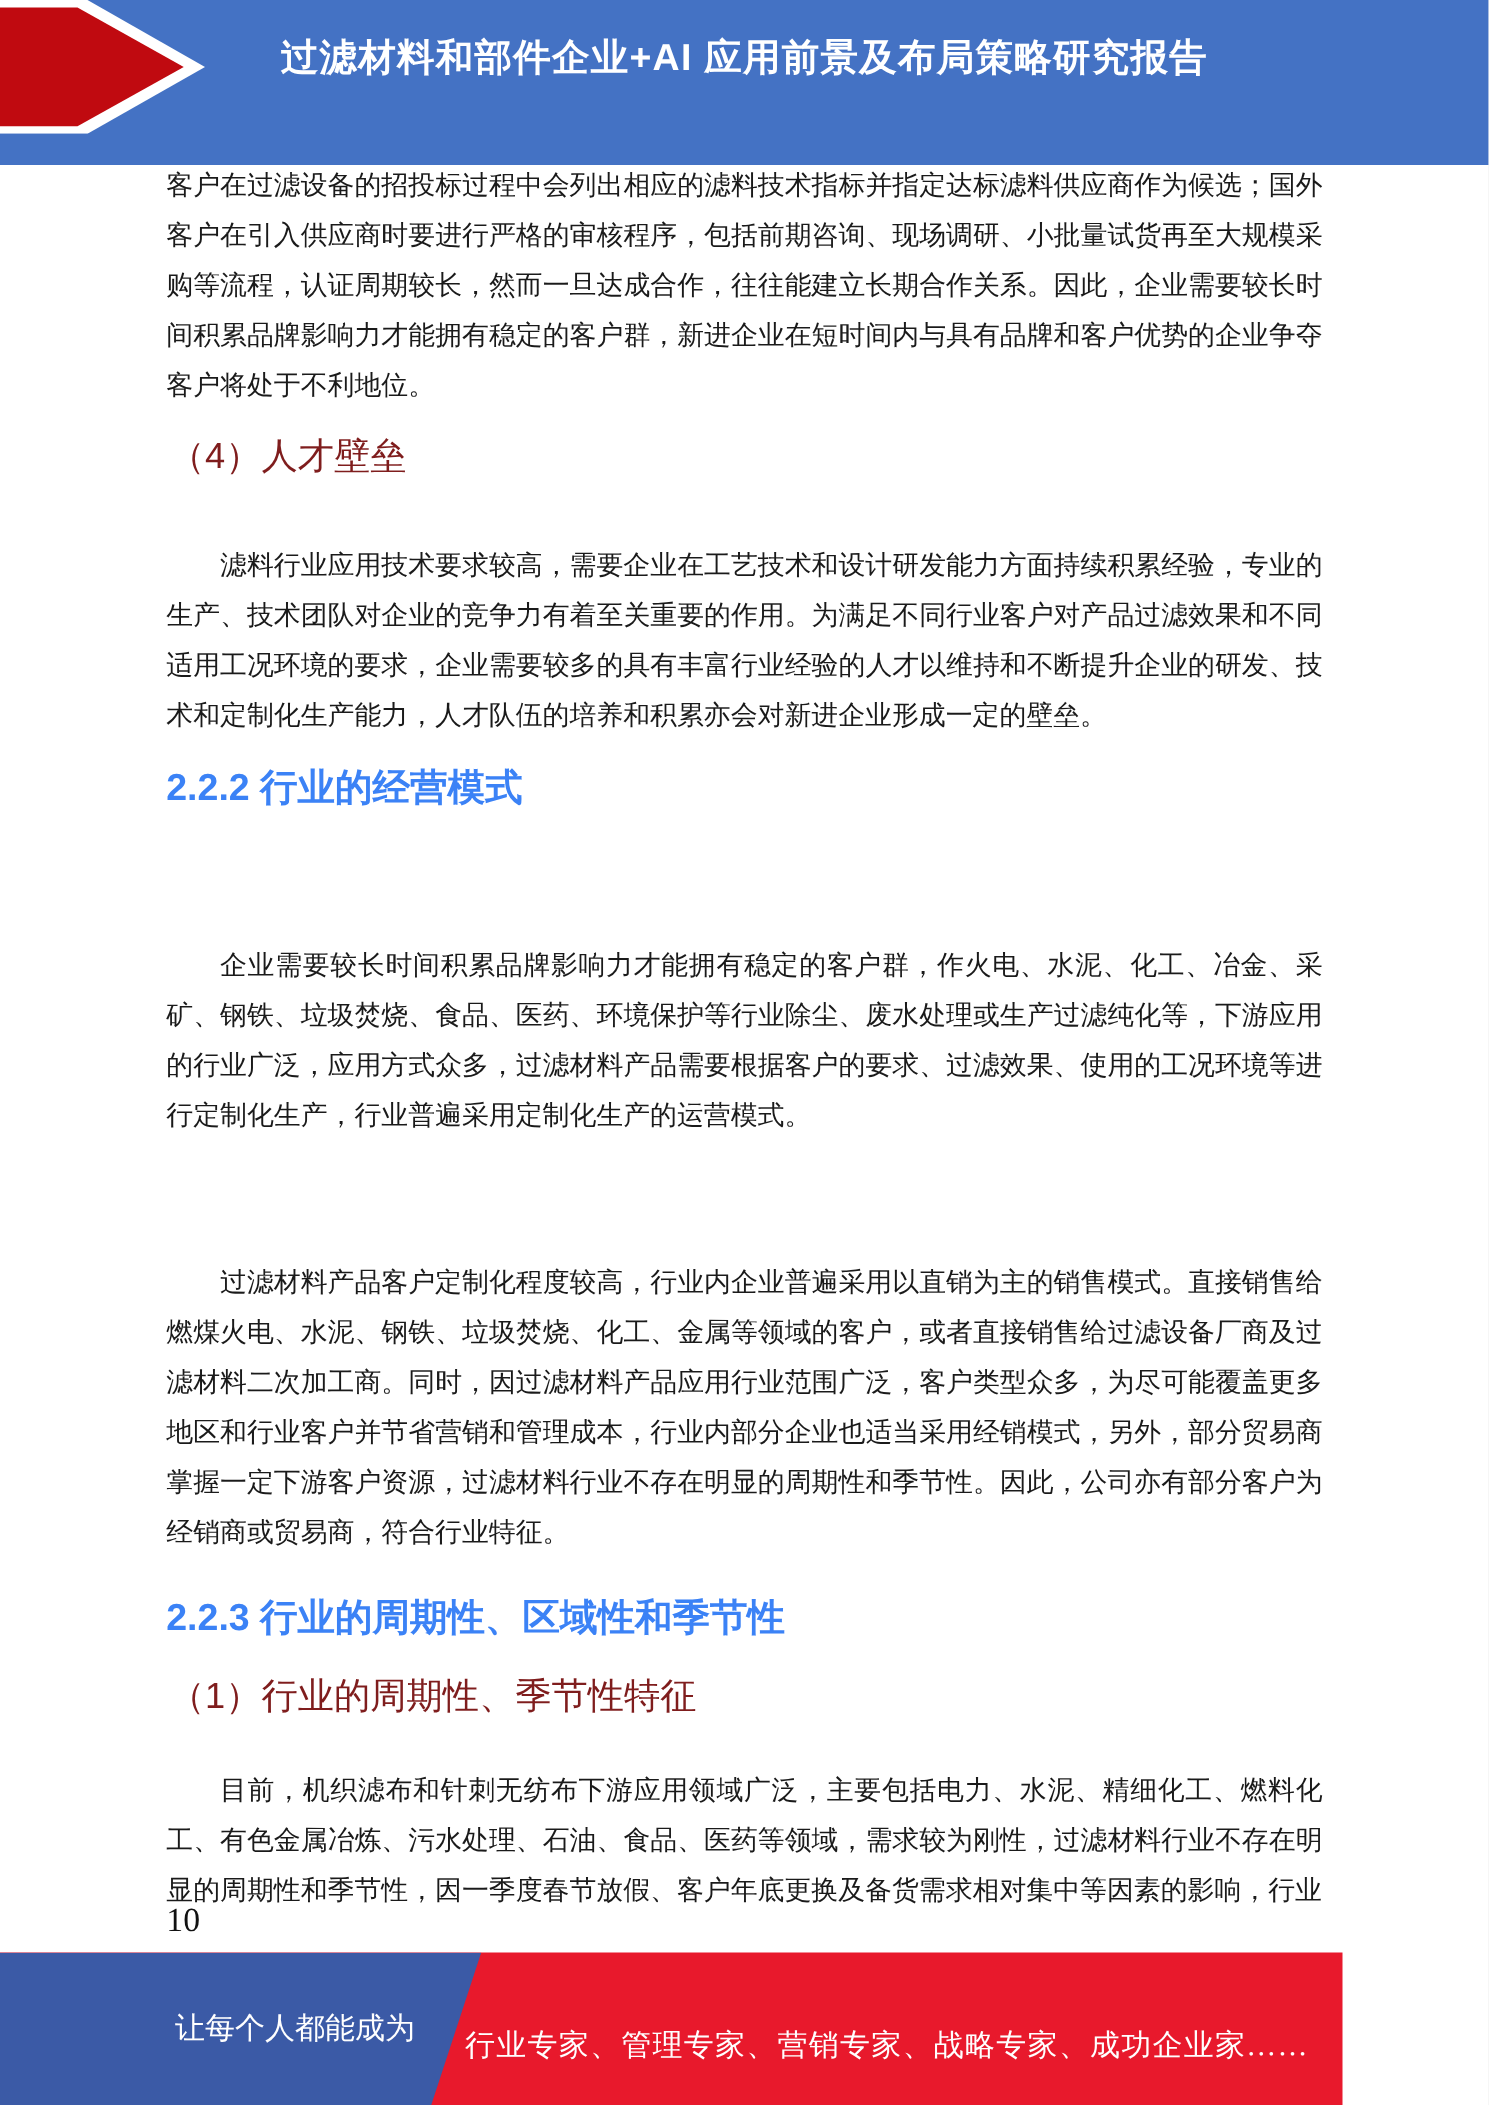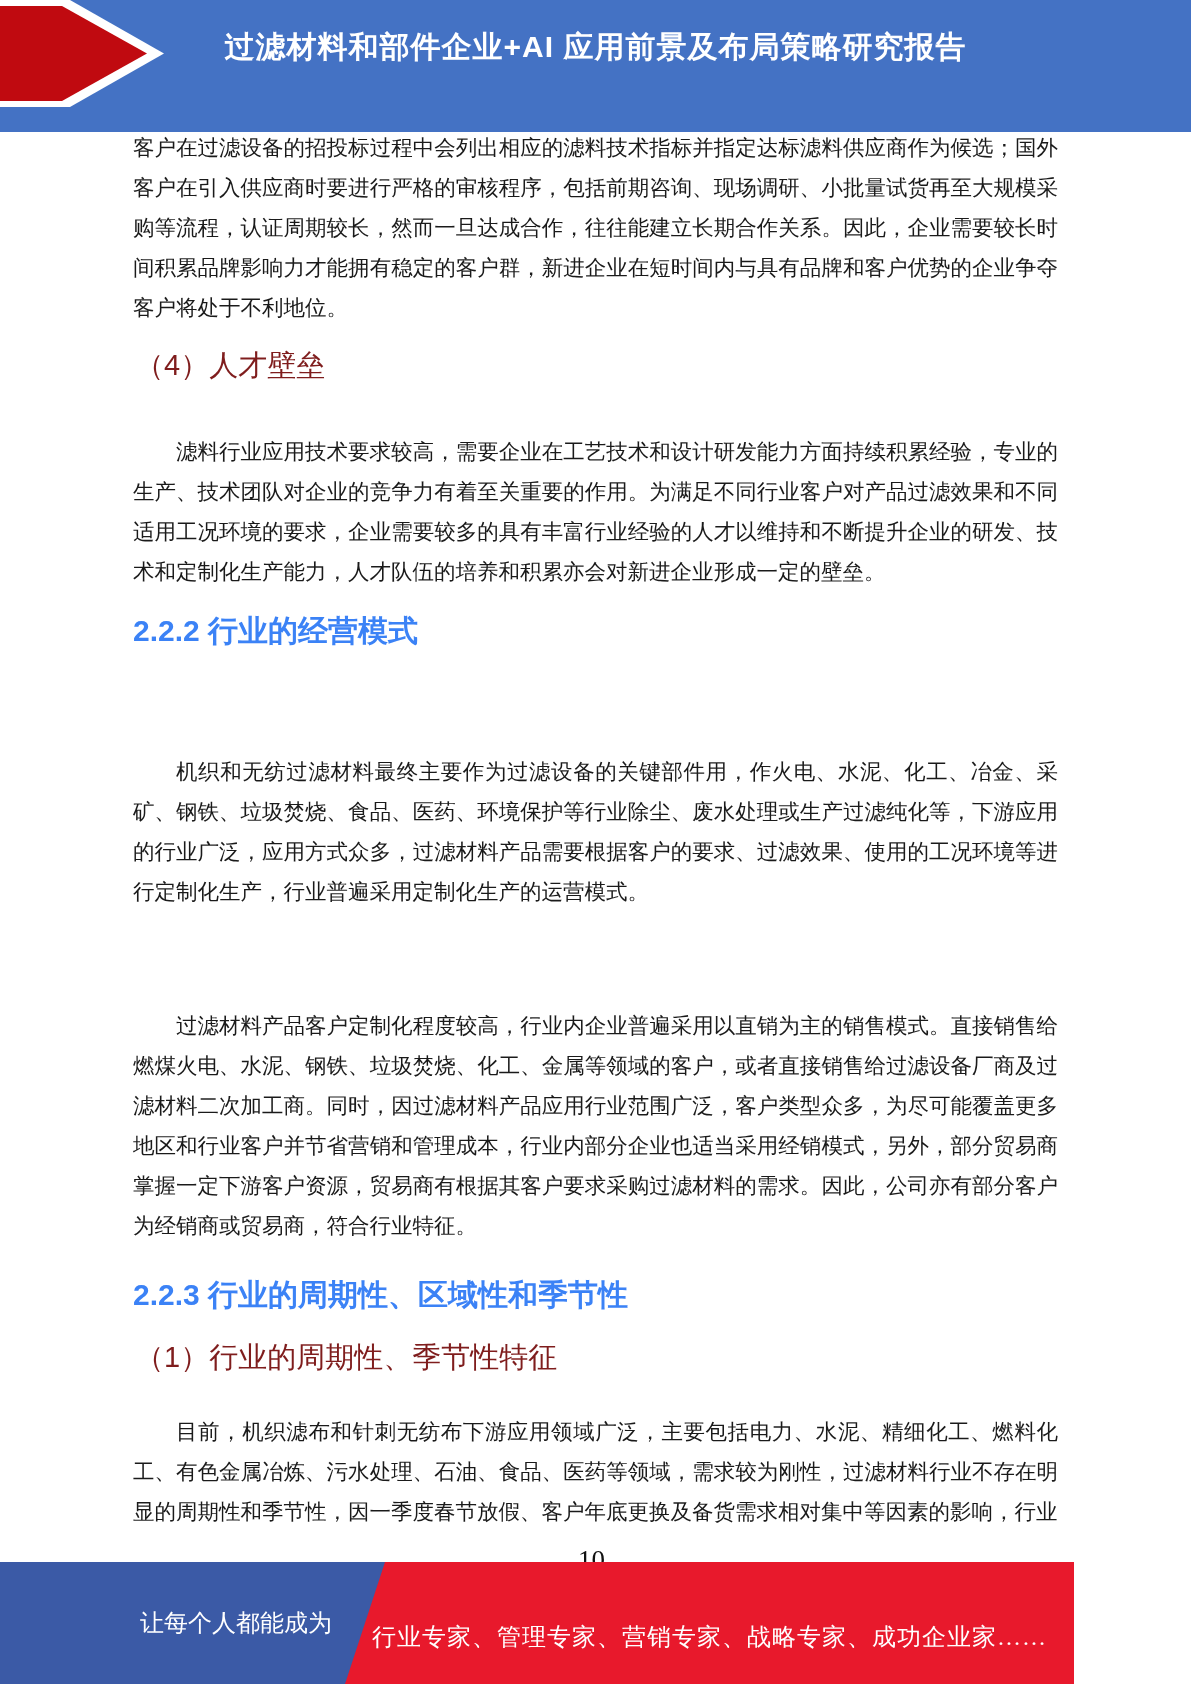--- a/index.html
+++ b/index.html
@@ -51,21 +51,21 @@
   #h-custom{top:692px;}
   #para3{top:752px;}
   #h-direct{top:948px;}
   #para4{top:1006px;}
   #h-223{top:1276px;}
   #h-cycle{top:1338px;}
   #para5{top:1412px;}
   
   .page-number{
     position:absolute;left:133px;top:1520px;width:917px;
-    text-align:center;font-size:27px;line-height:32px;color:#111;margin-top:24px;
+    text-align:left;font-size:27px;line-height:32px;color:#111;
   }
   
   .footer{
     position:absolute;left:0;top:1562px;width:1074px;height:122px;
     background:var(--footer-red,#E8192C);
   }
   .footer-blue{
     position:absolute;left:0;top:0;height:122px;width:420px;
     background:var(--footer-blue,#3B5AA6);
     clip-path:polygon(0 0,385px 0,345px 122px,0 122px);
@@ -95,24 +95,24 @@
 
   <p id="para1" class="body-par">客户在过滤设备的招投标过程中会列出相应的滤料技术指标并指定达标滤料供应商作为候选；国外客户在引入供应商时要进行严格的审核程序，包括前期咨询、现场调研、小批量试货再至大规模采购等流程，认证周期较长，然而一旦达成合作，往往能建立长期合作关系。因此，企业需要较长时间积累品牌影响力才能拥有稳定的客户群，新进企业在短时间内与具有品牌和客户优势的企业争夺客户将处于不利地位。</p>
 
   <h3 id="h-talent" class="h-sub">（4）人才壁垒</h3>
 
   <p id="para2" class="body-par indent">滤料行业应用技术要求较高，需要企业在工艺技术和设计研发能力方面持续积累经验，专业的生产、技术团队对企业的竞争力有着至关重要的作用。为满足不同行业客户对产品过滤效果和不同适用工况环境的要求，企业需要较多的具有丰富行业经验的人才以维持和不断提升企业的研发、技术和定制化生产能力，人才队伍的培养和积累亦会对新进企业形成一定的壁垒。</p>
 
   <h2 id="h-222" class="h-num">2.2.2 行业的经营模式</h2>
 
 
-  <p id="para3" class="body-par indent">机织和无纺过滤材料最终主要作为过滤设备的关键部件用，作火电、水泥、化工、冶金、采矿、钢铁、垃圾焚烧、食品、医药、环境保护等行业除尘、废水处理或生产过滤纯化等，下游应用的行业广泛，应用方式众多，过滤材料产品需要根据客户的要求、过滤效果、使用的工况环境等进行定制化生产，行业普遍采用定制化生产的运营模式。</p>
+  <p id="para3" class="body-par indent">企业需要较长时间积累品牌影响力才能拥有稳定的客户群，作火电、水泥、化工、冶金、采矿、钢铁、垃圾焚烧、食品、医药、环境保护等行业除尘、废水处理或生产过滤纯化等，下游应用的行业广泛，应用方式众多，过滤材料产品需要根据客户的要求、过滤效果、使用的工况环境等进行定制化生产，行业普遍采用定制化生产的运营模式。</p>
 
 
-  <p id="para4" class="body-par indent">过滤材料产品客户定制化程度较高，行业内企业普遍采用以直销为主的销售模式。直接销售给燃煤火电、水泥、钢铁、垃圾焚烧、化工、金属等领域的客户，或者直接销售给过滤设备厂商及过滤材料二次加工商。同时，因过滤材料产品应用行业范围广泛，客户类型众多，为尽可能覆盖更多地区和行业客户并节省营销和管理成本，行业内部分企业也适当采用经销模式，另外，部分贸易商掌握一定下游客户资源，贸易商有根据其客户要求采购过滤材料的需求。因此，公司亦有部分客户为经销商或贸易商，符合行业特征。</p>
+  <p id="para4" class="body-par indent">过滤材料产品客户定制化程度较高，行业内企业普遍采用以直销为主的销售模式。直接销售给燃煤火电、水泥、钢铁、垃圾焚烧、化工、金属等领域的客户，或者直接销售给过滤设备厂商及过滤材料二次加工商。同时，因过滤材料产品应用行业范围广泛，客户类型众多，为尽可能覆盖更多地区和行业客户并节省营销和管理成本，行业内部分企业也适当采用经销模式，另外，部分贸易商掌握一定下游客户资源，过滤材料行业不存在明显的周期性和季节性。因此，公司亦有部分客户为经销商或贸易商，符合行业特征。</p>
 
   <h2 id="h-223" class="h-num">2.2.3 行业的周期性、区域性和季节性</h2>
 
   <h3 id="h-cycle" class="h-sub">（1）行业的周期性、季节性特征</h3>
 
   <p id="para5" class="body-par indent">目前，机织滤布和针刺无纺布下游应用领域广泛，主要包括电力、水泥、精细化工、燃料化工、有色金属冶炼、污水处理、石油、食品、医药等领域，需求较为刚性，过滤材料行业不存在明显的周期性和季节性，因一季度春节放假、客户年底更换及备货需求相对集中等因素的影响，行业</p>
 
   <div class="page-number">10</div>
 
   <div class="footer">

